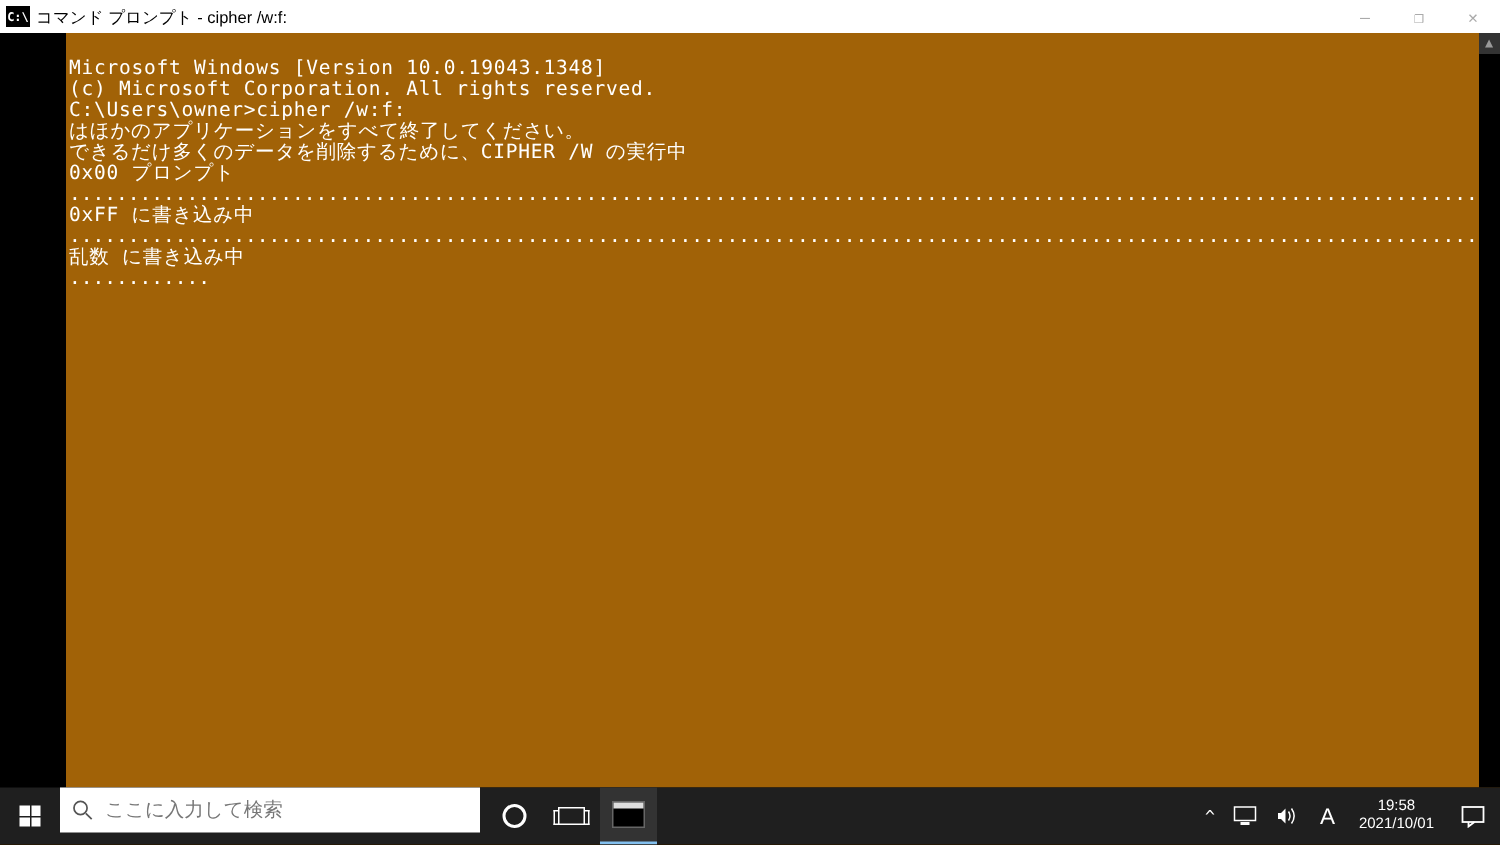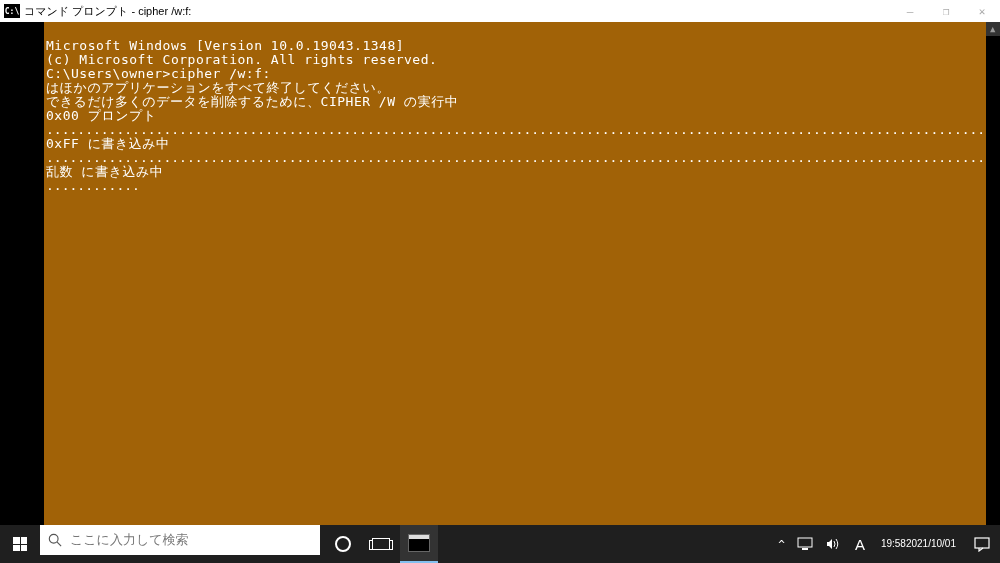--- a/index.html
+++ b/index.html
@@ -37,21 +37,21 @@
     .taskview-icon { width: 18px; height: 12px; border: 1px solid #fff; position: relative; }
     .taskview-icon::before { content: ""; position: absolute; left: -4px; top: 1px; width: 2px; height: 8px; border: 1px solid #fff; border-right: none; }
     .taskview-icon::after { content: ""; position: absolute; right: -4px; top: 1px; width: 2px; height: 8px; border: 1px solid #fff; border-left: none; }
     .cmd-icon { width: 22px; height: 18px; background: #000; border: 1px solid #666; position: relative; }
     .cmd-icon::before { content: ""; position: absolute; top: 0; left: 0; right: 0; height: 4px; background: #ddd; }
     
     .tray { margin-left: auto; display: flex; align-items: center; height: 100%; color: #fff; }
     .tray-item { height: 38px; display: flex; align-items: center; justify-content: center; padding: 0 6px; font-size: 12px; }
     .chevron-up { font-size: 11px; }
     .ime-a { font-size: 15px; font-family: "Meiryo", sans-serif; padding: 0 8px; }
-    .clock { display: flex; flex-direction: row; align-items: center; justify-content: center; font-size: 10px; line-height: 12px; font-family: "Meiryo UI", sans-serif; padding: 0 8px; }
+    .clock { display: flex; flex-direction: column; align-items: center; justify-content: center; font-size: 10px; line-height: 12px; font-family: "Meiryo UI", sans-serif; padding: 0 8px; }
     .notif { width: 36px; font-size: 14px; }
   </style>
 </head>
 <body>
 
 <div class="window">
   <div class="titlebar">
     <div class="titlebar-icon">C:\</div>
     <div class="titlebar-text">コマンド プロンプト - cipher  /w:f:</div>
     <div class="titlebar-controls">

